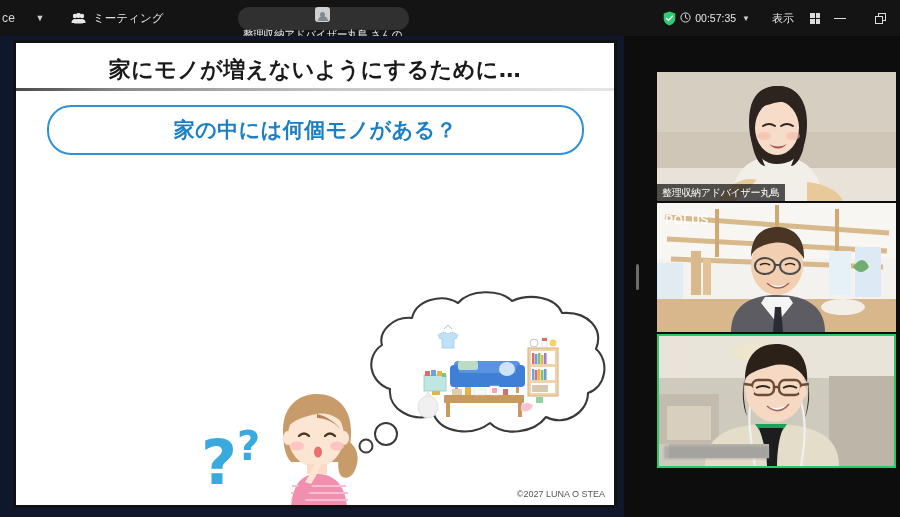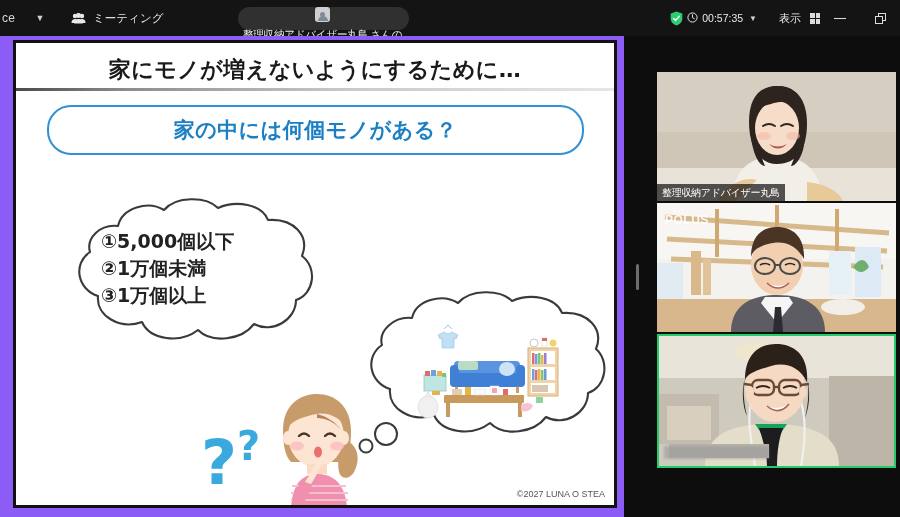--- a/index.html
+++ b/index.html
@@ -54,40 +54,40 @@
     position: absolute; right: 0; top: 0; height: 36px;
     display: flex; align-items: center; gap: 0;
   }
   .tb-shield { width: 22px; display:flex; align-items:center; justify-content:center; }
   .tb-timer {
     display:flex; align-items:center; gap: 4px; font-size: 10.5px; color:#e8e8e8;
     margin-left: 0;
   }
   .tb-timer .chev { font-size: 8px; color:#d0d0d0; margin-left:2px;}
   .tb-view {
-    display:flex; align-items:center; gap:9px; font-size:11px; color:#eaeaea; margin-left:22px;
+    display:flex; align-items:center; gap:16px; font-size:11px; color:#eaeaea; margin-left:22px;
   }
   .ic-viewgrid { width:10px; height:11px; display:grid; grid-template-columns: 5px 4px; grid-template-rows:5px 5px; gap:1px;}
   .ic-viewgrid span { background:#dcdcdc; display:block; }
   .win-btn {
     width: 40px; height: 36px; display:flex; align-items:center; justify-content:center;
     color:#e0e0e0;
   }
   .win-min { width: 12px; height:1px; background:#dcdcdc; display:block;}
   .ic-restore { position: relative; width: 11px; height: 11px; }
   .ic-restore b {
     position:absolute; display:block; border:1px solid #dcdcdc; background:transparent;
   }
   .ic-restore b.back { width:8px; height:8px; right:0; top:0; }
   .ic-restore b.front { width:8px; height:8px; left:0; bottom:0; background:#141414;}
 
   
   .stage {
     position: absolute; left: 0; top: 36px; width: 624px; height: 481px;
-    background: #8b5cf6;
+    background: #0f172a;
   }
   .slide {
     position: absolute; left: 13px; top: 4px; width: 604px; height: 468px;
     background: #ffffff; border: 3px solid #111; overflow: hidden;
   }
   .slide-title {
     position:absolute; left: 0; top: 12px; width: 100%;
     text-align: center; font-size: 22px; font-weight: bold; color: #1a1a1a;
     letter-spacing: .5px;
     font-family: "DejaVu Sans", "Liberation Sans", sans-serif;
@@ -250,33 +250,20 @@
   <div class="stage">
     <div class="slide">
 
       <div class="slide-title">家にモノが増えないようにするために…</div>
       <div class="title-rule"></div>
 
       <div class="qbox">
         <span class="qbox-text">家の中には何個モノがある？</span>
       </div>
 
-      <div class="cloud-left">
-        <svg width="300" height="160" viewBox="0 0 300 160">
-          <path d="M62,28 C66,10 92,2 108,12 C120,-2 150,-2 162,10 C180,2 206,6 212,22
-                   C238,20 254,38 246,58 C262,70 258,96 240,102 C240,122 216,136 198,126
-                   C186,142 156,146 142,132 C124,146 94,142 86,124 C64,132 40,118 42,98
-                   C22,92 16,66 34,54 C30,40 44,26 62,28 Z" fill="#ffffff" stroke="#3a3a3a" stroke-width="2.1" stroke-linejoin="round"></path>
-        </svg>
-        <div class="options">
-          <div>①5,000個以下</div>
-          <div>②1万個未満</div>
-          <div>③1万個以上</div>
-        </div>
-      </div>
 
       <div class="cloud-right">
         <svg width="270" height="175" viewBox="0 0 270 175">
           <path d="M66,30 C70,12 96,5 112,15 C124,1 154,1 166,13 C184,5 210,9 216,25
                    C242,23 258,41 250,61 C264,73 260,99 242,105 C242,125 218,139 200,129
                    C188,145 158,149 144,135 C126,149 96,145 88,127 C66,135 42,121 44,101
                    C24,95 18,69 36,57 C32,43 48,28 66,30 Z" fill="#ffffff" stroke="#3a3a3a" stroke-width="2.1" stroke-linejoin="round"></path>
           <circle cx="40" cy="146" r="11" fill="#fff" stroke="#3a3a3a" stroke-width="2"></circle>
           <circle cx="20" cy="158" r="6.5" fill="#fff" stroke="#3a3a3a" stroke-width="2"></circle>
           <circle cx="6" cy="167" r="4" fill="#fff" stroke="#3a3a3a" stroke-width="2"></circle>

